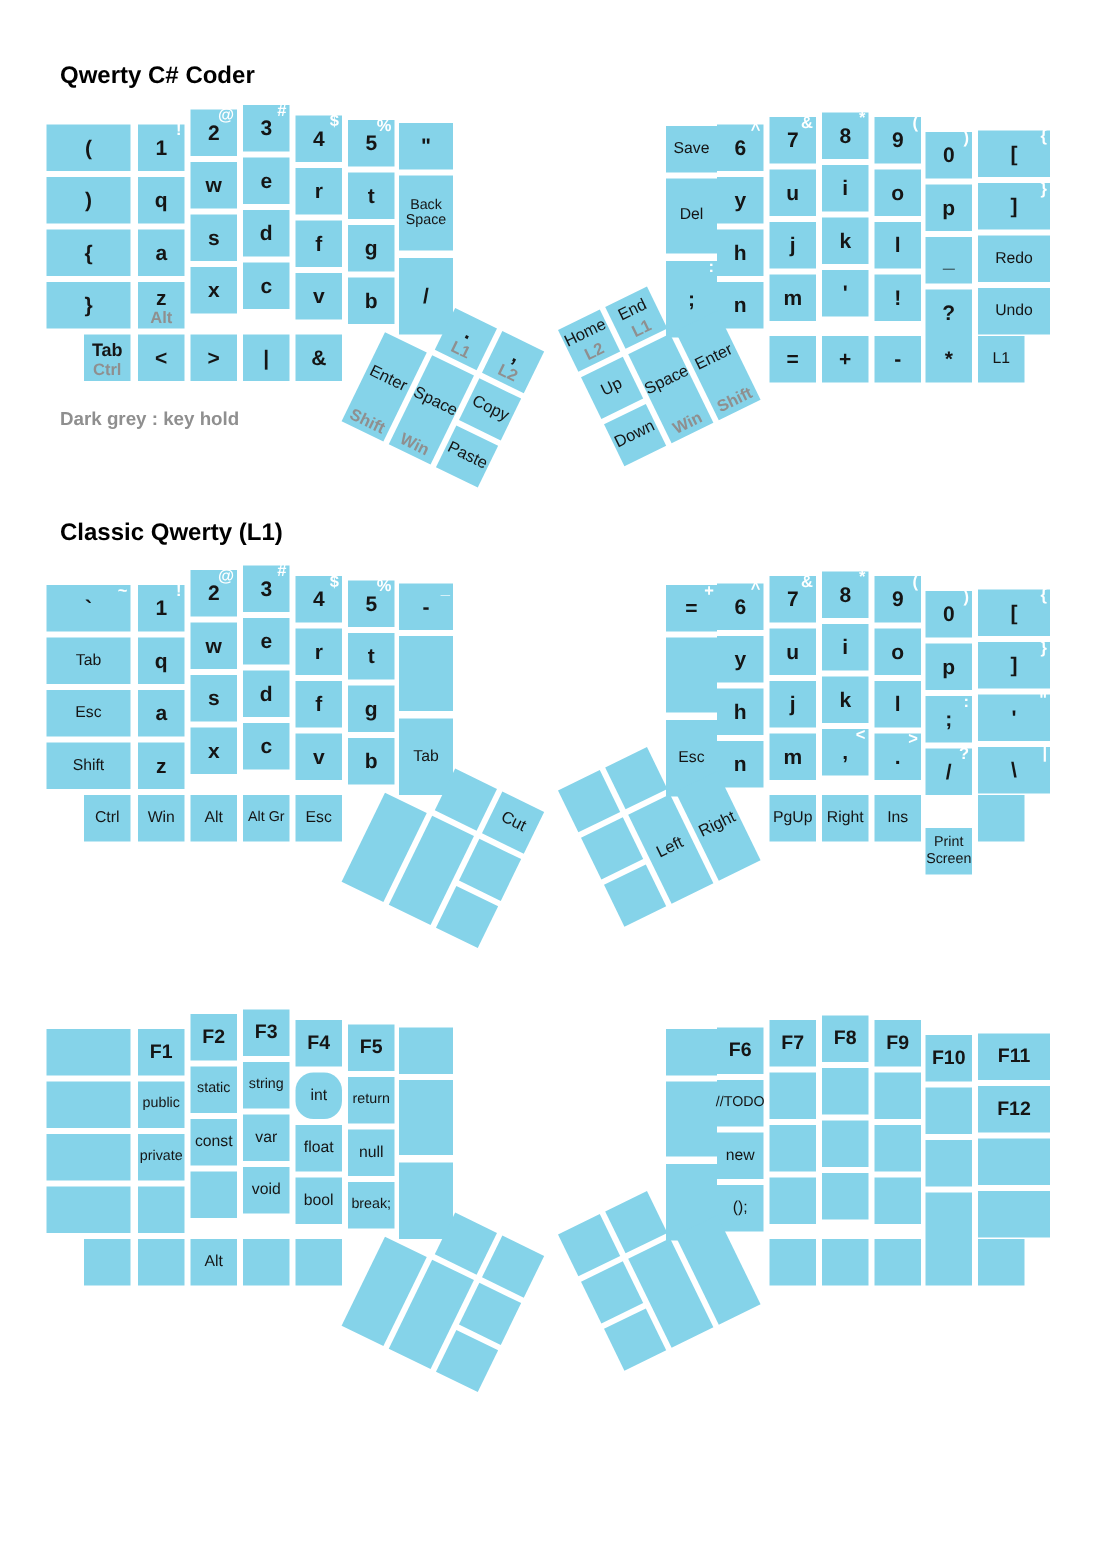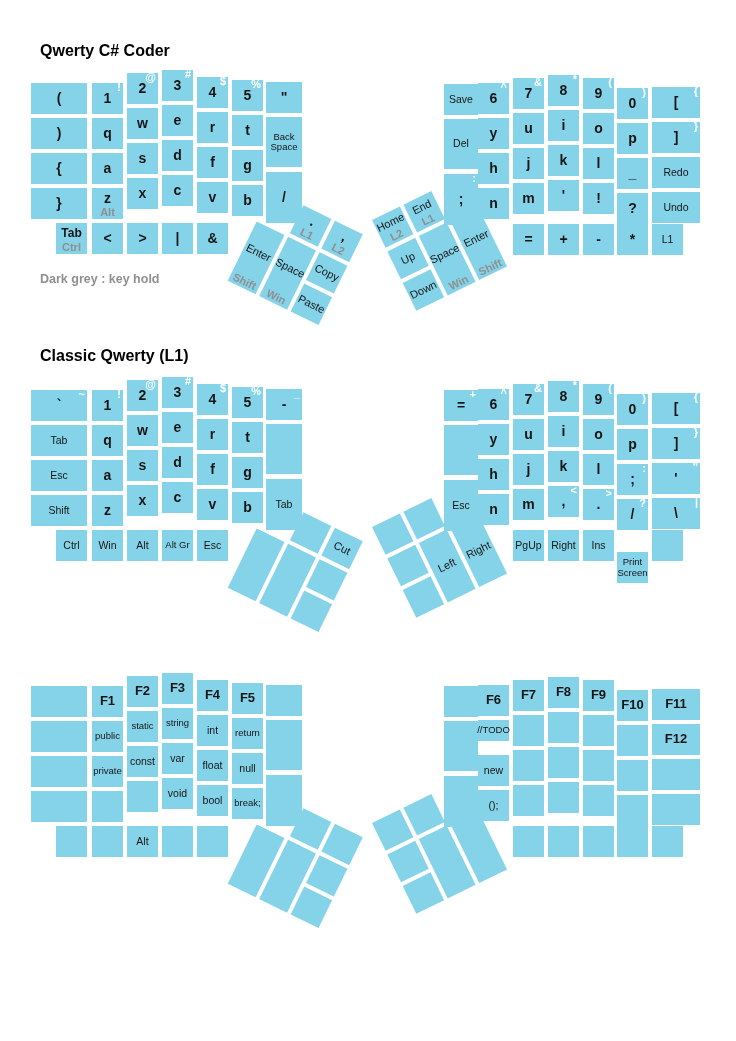--- a/index.html
+++ b/index.html
@@ -555,21 +555,21 @@
     <div class="key" style="left: 162px; top: 743px; width: 31px; height: 31px;">
       <div class="t word">var</div>
     </div>
     <div class="key" style="left: 162px; top: 778px; width: 31px; height: 31px;">
       <div class="t word">void</div>
     </div>
     <div class="key" style="left: 162px; top: 826px; width: 31px; height: 31px;"></div>
     <div class="key" style="left: 197px; top: 680px; width: 31px; height: 31px;">
       <div class="t fkey">F4</div>
     </div>
-    <div class="key" style="left: 197px; top: 715px; width: 31px; height: 31px;">
+    <div class="key" style="left: 197px; top: 715px; width: 31px; height: 31px; border-radius: 12px;">
       <div class="t word">int</div>
     </div>
     <div class="key" style="left: 197px; top: 750px; width: 31px; height: 31px;">
       <div class="t word">float</div>
     </div>
     <div class="key" style="left: 197px; top: 785px; width: 31px; height: 31px;">
       <div class="t word">bool</div>
     </div>
     <div class="key" style="left: 197px; top: 826px; width: 31px; height: 31px;"></div>
     <div class="key" style="left: 232px; top: 683px; width: 31px; height: 31px; justify-content: center;">
@@ -586,21 +586,21 @@
     </div>
     <div class="key" style="left: 266px; top: 685px; width: 36px; height: 31px;"></div>
     <div class="key" style="left: 266px; top: 720px; width: 36px; height: 50px;"></div>
     <div class="key" style="left: 266px; top: 775px; width: 36px; height: 51px;"></div>
     <div class="key" style="left: 444px; top: 686px; width: 34px; height: 31px;"></div>
     <div class="key" style="left: 444px; top: 721px; width: 34px; height: 50px;"></div>
     <div class="key" style="left: 444px; top: 776px; width: 34px; height: 51px;"></div>
     <div class="key" style="left: 478px; top: 685px; width: 31px; height: 31px;">
       <div class="t fkey">F6</div>
     </div>
-    <div class="key" style="left: 478px; top: 720px; width: 31px; height: 21px;">
+    <div class="key" style="left: 478px; top: 720px; width: 31px; height: 31px;">
       <div class="t word sm">//TODO</div>
     </div>
     <div class="key" style="left: 478px; top: 755px; width: 31px; height: 31px;">
       <div class="t word">new</div>
     </div>
     <div class="key" style="left: 478px; top: 790px; width: 31px; height: 31px;">
       <div class="t word">();</div>
     </div>
     <div class="key" style="left: 513px; top: 680px; width: 31px; height: 31px;">
       <div class="t fkey">F7</div>

